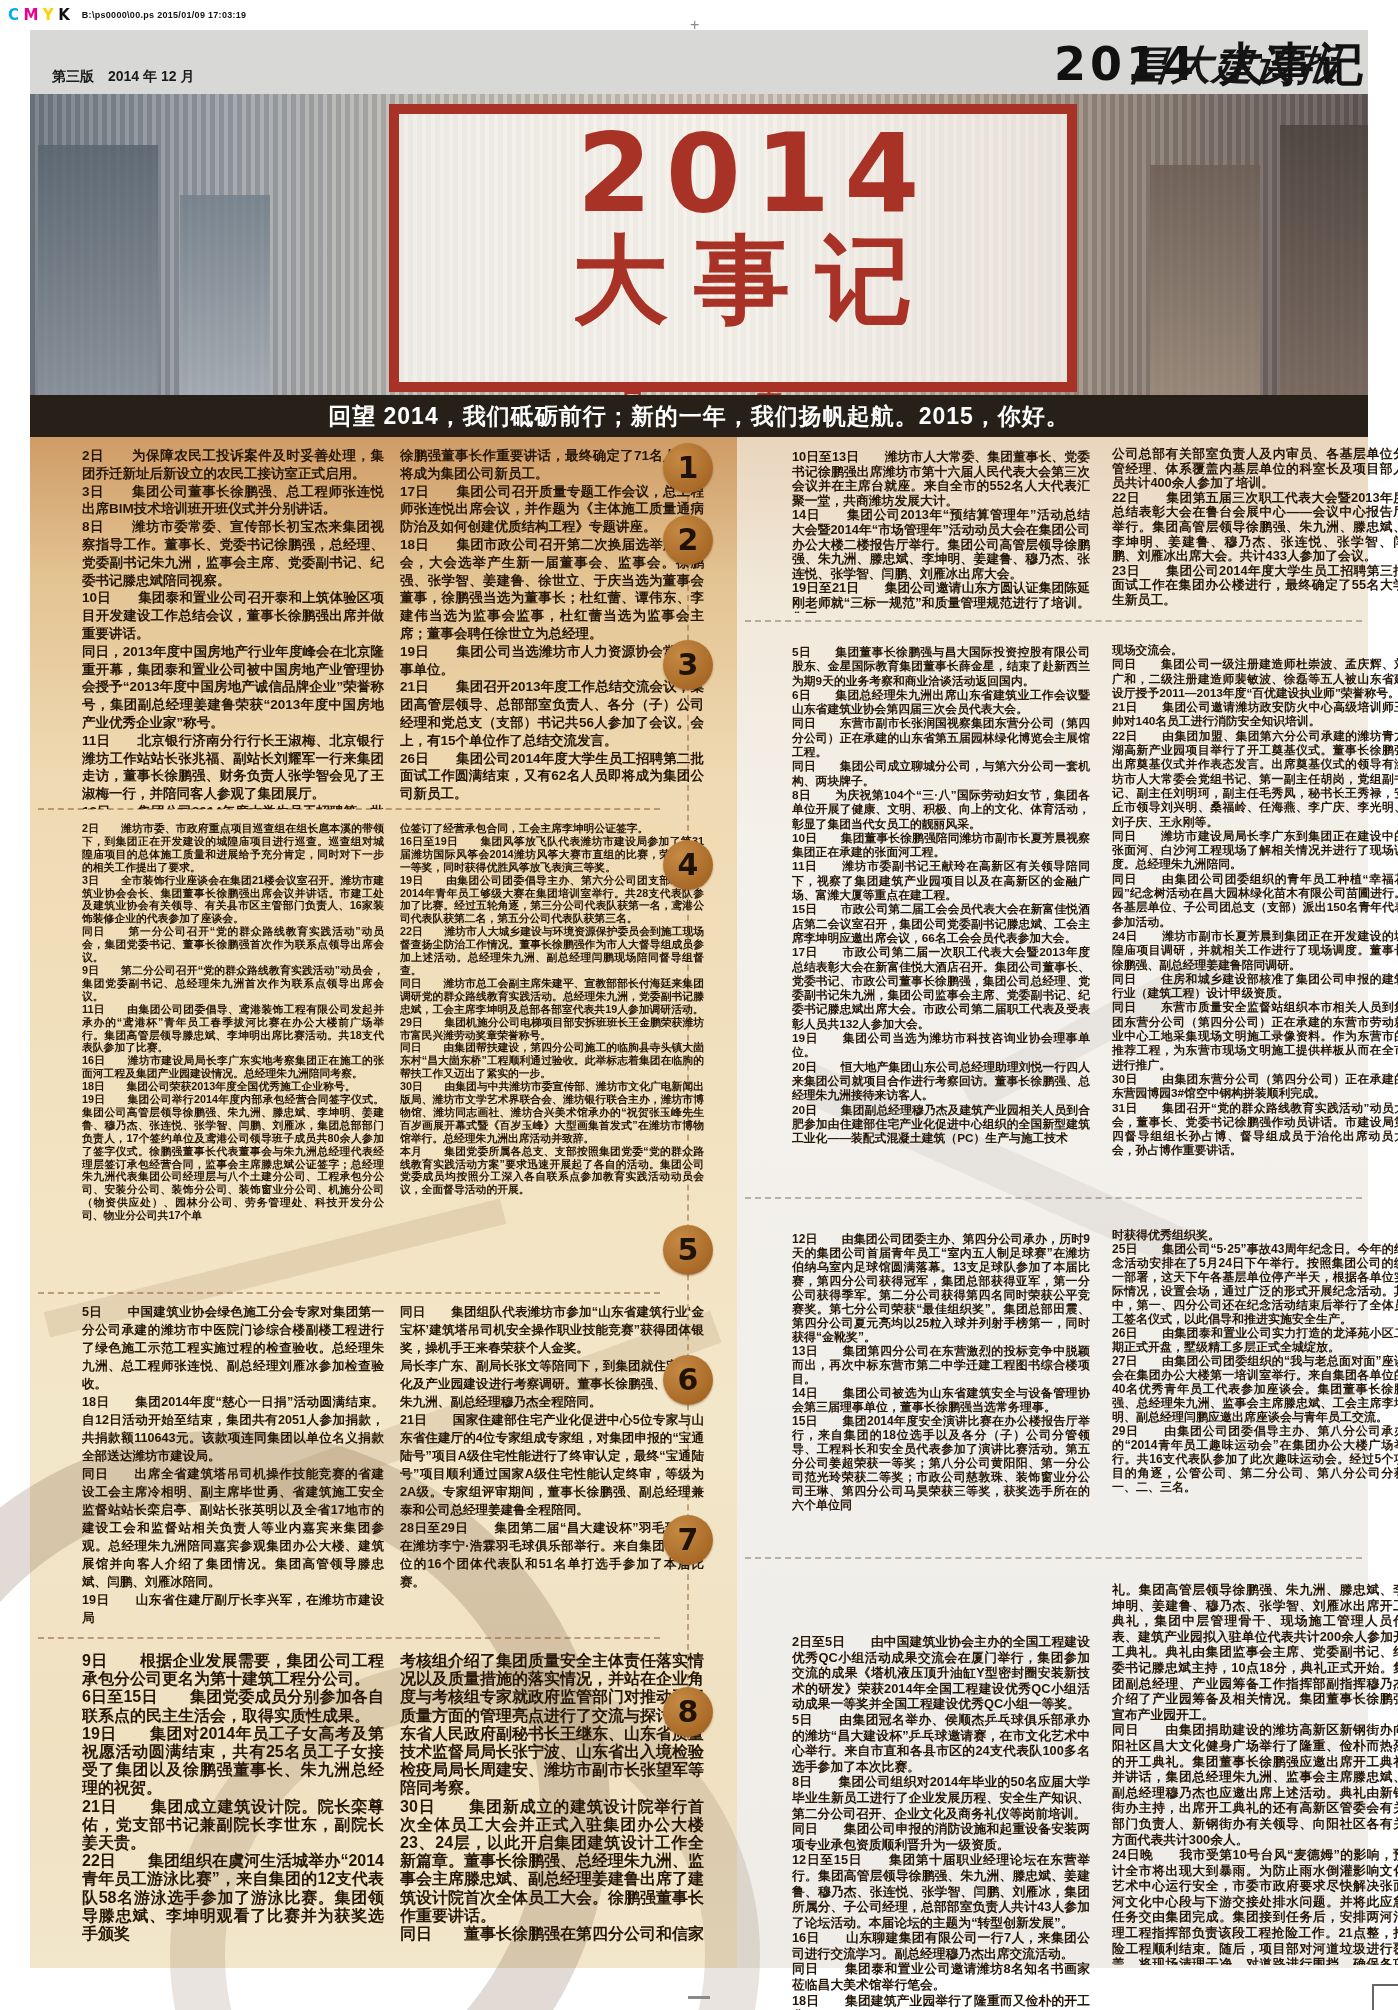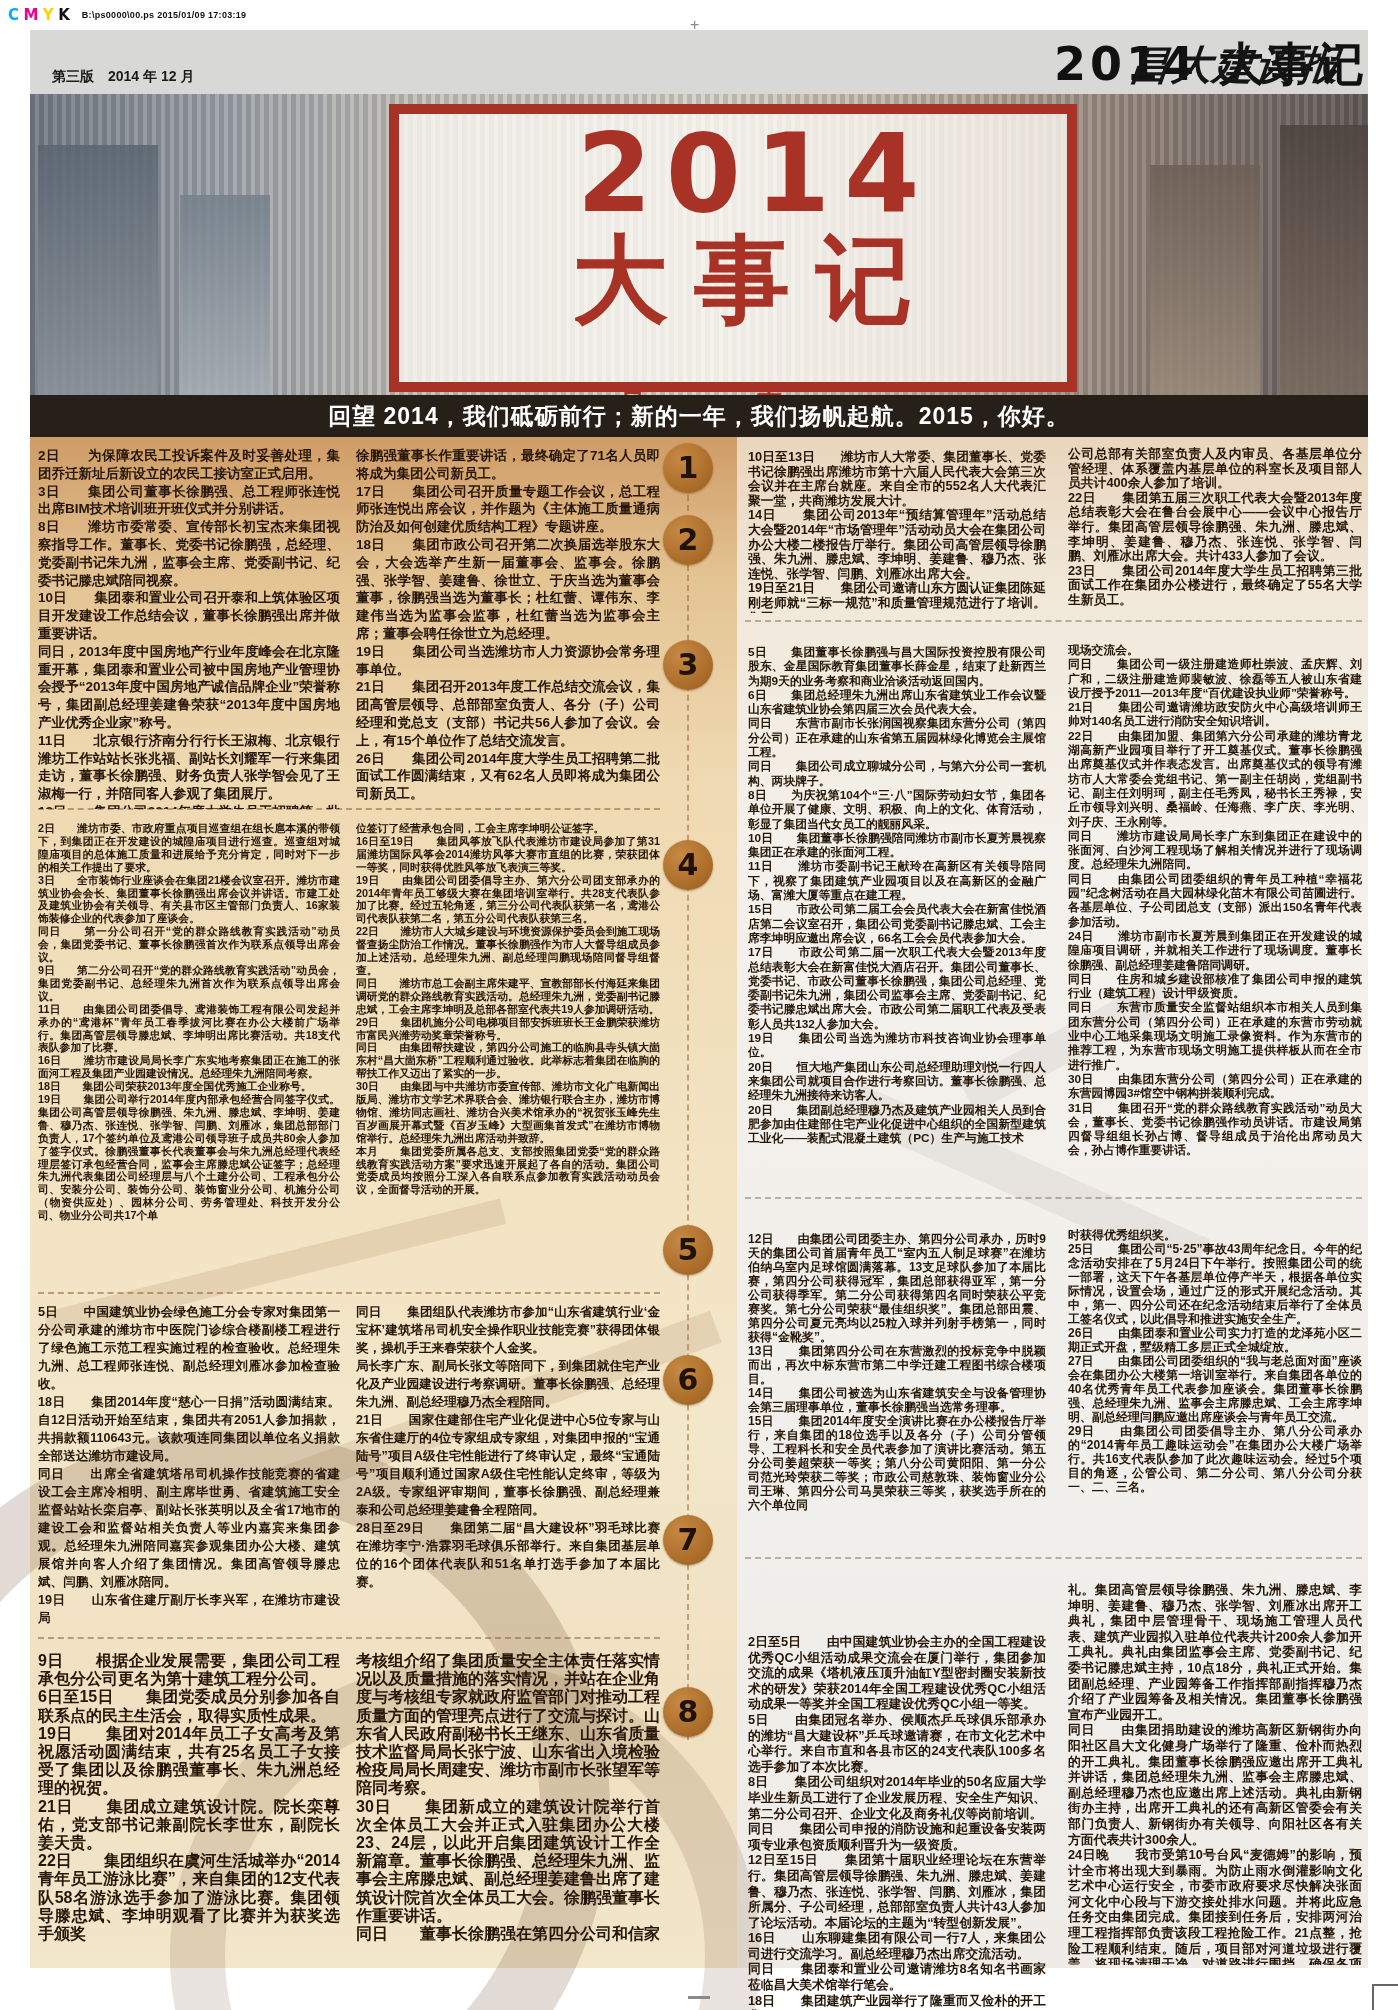--- a/index.html
+++ b/index.html
@@ -47,21 +47,21 @@
      background:linear-gradient(180deg,#e9d5bc 0%,#f1e8d9 10%,#f4f1ec 28%,#f1efeb 70%,#efece8 100%);}
   .deco{position:absolute;border-radius:50%;}
   .ring1{left:-150px;top:1430px;width:620px;height:620px;border:70px solid rgba(105,70,45,.20);}
   .ring2{left:170px;top:1660px;width:480px;height:480px;border:55px solid rgba(120,85,55,.16);}
   .streak{position:absolute;background:rgba(150,110,75,.16);}
   .st1{left:40px;top:1255px;width:470px;height:26px;transform:rotate(-14deg);}
   .st2{left:260px;top:1390px;width:470px;height:34px;transform:rotate(-20deg);}
   .st3{left:790px;top:1150px;width:430px;height:40px;transform:rotate(24deg);background:rgba(130,118,105,.10);}
   .st4{left:950px;top:1010px;width:300px;height:34px;transform:rotate(-28deg);background:rgba(130,118,105,.10);}
   
-  .col{position:absolute;overflow:hidden;color:#261605;font-weight:700;text-align:justify;z-index:3;}
+  .col{position:absolute;overflow:hidden;color:#261605;font-weight:700;text-align:justify;z-index:3;margin-left:44px;}
   .col p{margin:0;padding:0;}
   .fA{font-size:13.5px;line-height:17.8px;}
   .fB{font-size:10.8px;line-height:12.9px;}
   .fC{font-size:12.6px;line-height:18px;}
   .fD{font-size:16px;line-height:18.2px;}
   .fR1{font-size:12.8px;line-height:14.6px;}
   .fR2{font-size:11.8px;line-height:14.3px;}
   .fR3{font-size:12px;line-height:14px;}
   .fR4{font-size:12.8px;line-height:15.6px;}
   

